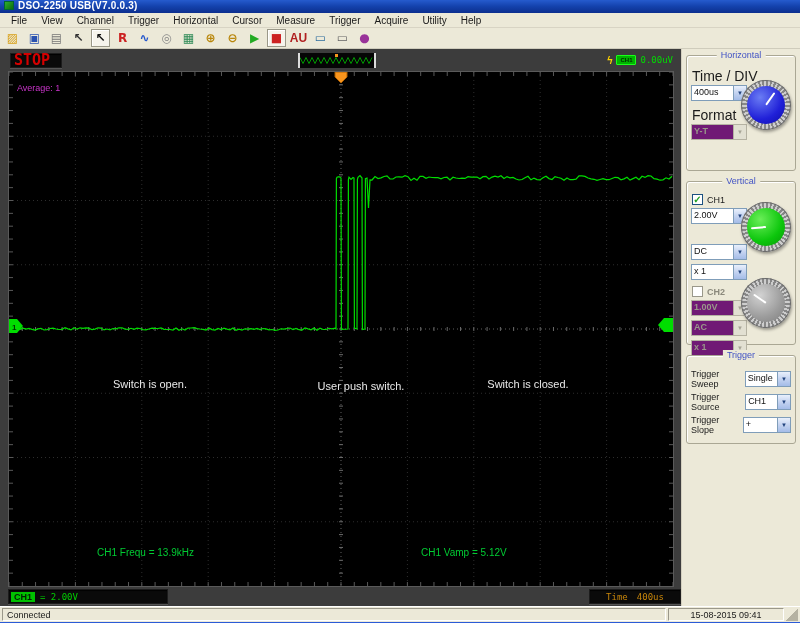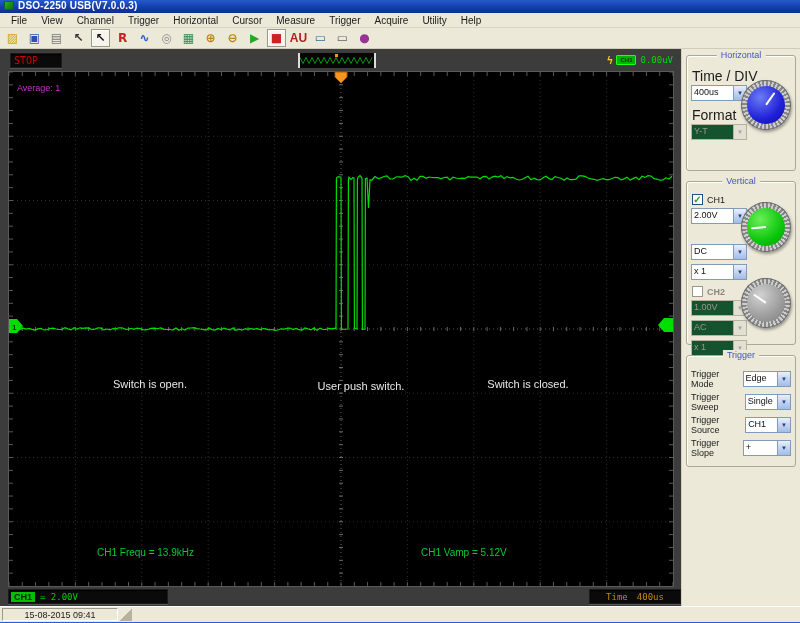--- a/index.html
+++ b/index.html
@@ -22,21 +22,21 @@
   .tbtn .glyph { font-size:12px; line-height:12px; font-weight:bold; font-family:"DejaVu Sans", sans-serif; }
   .tbtn .glyph.small { font-size:12px; letter-spacing:0; font-family:"Liberation Sans", sans-serif; }
 
   
   .mainrow { flex:1 1 auto; display:flex; }
   .scopearea { width:681px; background:#3c3c3c; display:flex; flex-direction:column; }
 
   .scopeheader { height:22px; display:flex; align-items:center; flex:0 0 auto; }
   .inset { background:#0a0a0a; border:1px solid #1c1c1c; box-shadow:inset 0 1px 1px #000, 0 1px 0 #555; }
   .stopbox { margin-left:10px; width:52px; height:15px; display:flex; align-items:center; padding-left:3px; }
-  .stoptext { color:#d40000; font-size:10px; font-weight:normal; font-family:"DejaVu Sans Mono", monospace; }
+  .stoptext { color:#d40000; font-size:15px; font-weight:bold; font-family:"DejaVu Sans Mono", monospace; }
   .preview { margin-left:236px; width:78px; height:15px; background:#050505; border-left:2px solid #dcdcdc; border-right:2px solid #dcdcdc; position:relative; }
   .readout { margin-left:auto; margin-right:8px; display:flex; align-items:center; gap:4px; }
   .bolt { color:#ffd400; font-size:10px; font-weight:bold; }
   .chbadge { background:#00b400; border:1px solid #19ff19; color:#002b00; font-size:6px; font-weight:bold; padding:0 3px; line-height:8px; border-radius:1px; }
   .rvalue { color:#00dd00; font-size:9px; font-family:"DejaVu Sans Mono", monospace; }
 
   .display { position:relative; margin-left:8px; width:666px; height:516px; background:#000; border:1px solid #5a5a5a; flex:0 0 auto; }
   svg text { font-family:"Liberation Sans", sans-serif; }
   .gridline { stroke:#2d2d2d; stroke-width:1; stroke-dasharray:1 3; }
   .ctrline  { stroke:#4a4a4a; stroke-width:1; stroke-dasharray:1 3; }
@@ -52,21 +52,21 @@
   .timebox span { color:#c8860a; font-size:9px; font-family:"DejaVu Sans Mono", monospace; }
 
   
   .panel { width:119px; background:#ece9d8; border-left:1px solid #d4d0c0; padding:6px 2px 0; }
   .grp { border:1px solid #aaa794; box-shadow:inset 1px 1px 0 #fff; border-radius:3px; margin:0 2px 10px; position:relative; padding:10px 4px 5px; }
   .grp > .ttl { position:absolute; top:-6px; left:50%; transform:translateX(-50%); background:#ece9d8; padding:0 4px; color:#4152c4; font-size:9px; white-space:nowrap; }
   .plabel { font-size:14px; color:#1a1a1a; margin:2px 0 1px 1px; }
   .combo { display:flex; width:56px; height:16px; border:1px solid #7f9db9; background:#fff; }
   .combo .val { flex:1; padding:1px 2px; font-size:9px; color:#111; overflow:hidden; white-space:nowrap; }
   .combo .btn { width:13px; background:linear-gradient(180deg,#e9f0fc,#c4d3f0 50%,#a4bce8); border-left:1px solid #7f9db9; display:flex; align-items:center; justify-content:center; font-size:6px; color:#23457f; }
-  .combo.dis { background:#14532d; border-color:#b5b2a2; }
+  .combo.dis { background:#701a75; border-color:#b5b2a2;font-weight:bold; }
   .combo.dis .val { color:#9a988a; }
   .combo.dis .btn { background:#e2e0d2; color:#a7a596; border-left-color:#b5b2a2; }
   .cbrow { display:flex; align-items:center; gap:4px; margin:2px 0 3px 1px; }
   .cb { width:11px; height:11px; background:#fff; border:1px solid #1c5180; font-size:10px; line-height:9px; text-align:center; color:#21a121; font-weight:bold; }
   .cb.dim { border-color:#9a988a; }
   .cblabel { font-size:9px; color:#1a1a1a; }
   .cblabel.dim { color:#8b897c; }
 
   .knob { width:50px; height:50px; border-radius:50%; position:absolute; right:4px;
           background:repeating-conic-gradient(#878787 0deg 5deg,#cdcdcd 5deg 10deg);
@@ -570,27 +570,20 @@
         <div class="knob" style="top:96px;">
           <span class="cap gray"></span>
             <span class="ptr am55"></span>
         </div>
       </div>
 
       <div class="grp">
         <span class="ttl">Trigger</span>
         <div id="trigrows">
             <div class="trow">
-              <span class="tl">Trigger Mode</span>
-              <div class="combo">
-                <span class="val">Edge</span>
-                <span class="btn">▼</span>
-              </div>
-            </div>
-            <div class="trow">
               <span class="tl">Trigger Sweep</span>
               <div class="combo">
                 <span class="val">Single</span>
                 <span class="btn">▼</span>
               </div>
             </div>
             <div class="trow">
               <span class="tl">Trigger Source</span>
               <div class="combo">
                 <span class="val">CH1</span>
@@ -603,16 +596,17 @@
                 <span class="val">+</span>
                 <span class="btn">▼</span>
               </div>
             </div>
           </div>
       </div>
     </div>
   </div>
 
   <div class="statusbar">
+    <div class="scell grow">Connected</div>
     <div class="scell dt">15-08-2015  09:41</div>
     <div class="grip"></div>
   </div>
 </div>
 
 </body></html>

